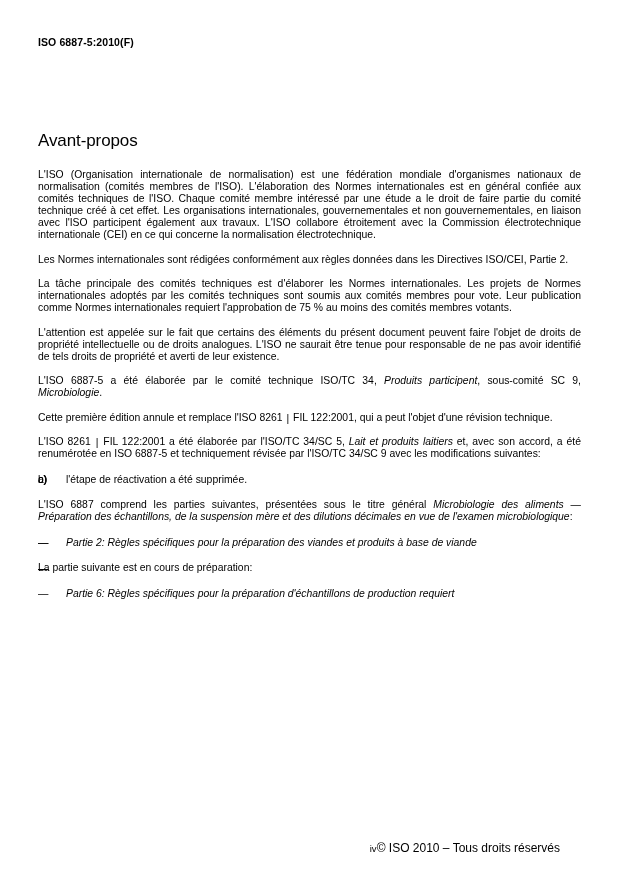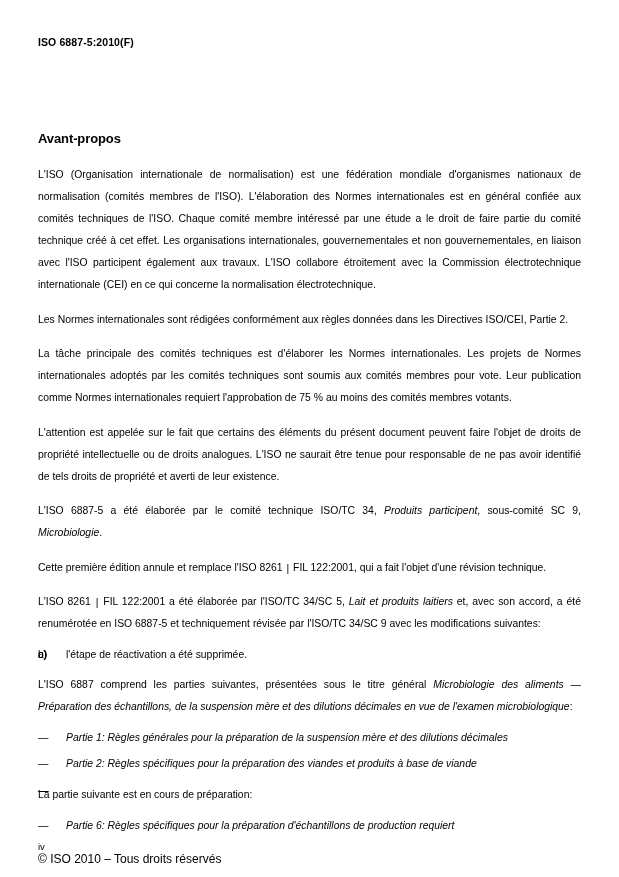--- a/index.html
+++ b/index.html
@@ -28,28 +28,28 @@
     font-weight: bold;
     letter-spacing: 0.1px;
   }
   .content {
     position: absolute;
     top: 131px;
     left: 38px;
     width: 543px;
   }
   h1.section-title {
-    font-size: 13px;
-    font-weight: bold;
+    font-size: 17px;
+    font-weight: normal;
     margin: 0 0 18px 0;
     letter-spacing: -0.1px;
   }
   p.para {
     font-size: 10.4px;
-    line-height: 22px;
+    line-height: 12px;
     text-align: justify;
     margin: 0 0 12.5px 0;
     hyphens: none;
   }
   p.para:last-child { margin-bottom: 0; }
   .it { font-style: italic; }
   .bar {
     display: inline-block;
     transform: translateY(0.5px);
     padding: 0 1px;
@@ -90,21 +90,20 @@
   }
   .footer {
     position: absolute;
     left: 38px;
     right: 22px;
     top: 841px;
     display: flex;
     justify-content: flex-end;
     align-items: baseline;
     font-size: 9px;
-    flex-direction: column;
   }
   .footer .page-num {
     font-size: 9.5px;
   }
   .footer .copyright {
     font-size: 12px;
   }
 </style>
 </head>
 <body>
@@ -120,34 +119,34 @@
     <p class="para">L'ISO (Organisation internationale de normalisation) est une fédération mondiale d'organismes nationaux de normalisation (comités membres de l'ISO). L'élaboration des Normes internationales est en général confiée aux comités techniques de l'ISO. Chaque comité membre intéressé par une étude a le droit de faire partie du comité technique créé à cet effet. Les organisations internationales, gouvernementales et non gouvernementales, en liaison avec l'ISO participent également aux travaux. L'ISO collabore étroitement avec la Commission électrotechnique internationale (CEI) en ce qui concerne la normalisation électrotechnique.</p>
 
     <p class="para">Les Normes internationales sont rédigées conformément aux règles données dans les Directives ISO/CEI, Partie 2.</p>
 
     <p class="para">La tâche principale des comités techniques est d'élaborer les Normes internationales. Les projets de Normes internationales adoptés par les comités techniques sont soumis aux comités membres pour vote. Leur publication comme Normes internationales requiert l'approbation de 75 % au moins des comités membres votants.</p>
 
     <p class="para">L'attention est appelée sur le fait que certains des éléments du présent document peuvent faire l'objet de droits de propriété intellectuelle ou de droits analogues. L'ISO ne saurait être tenue pour responsable de ne pas avoir identifié de tels droits de propriété et averti de leur existence.</p>
 
     <p class="para"><span>L'ISO 6887-5 a été élaborée par le comité technique ISO/TC 34, </span><span class="it">Produits participent</span><span>, sous-comité SC 9, </span><span class="it">Microbiologie</span><span>.</span></p>
 
-    <p class="para"><span>Cette première édition annule et remplace l'ISO 8261</span> <span class="bar">|</span> <span>FIL 122:2001, qui a fait l'objet d'une révision technique.</span></p>
+    <p class="para"><span>Cette première édition annule et remplace l'ISO 8261</span> <span class="bar">|</span> <span>FIL 122:2001, qui a peut l'objet d'une révision technique.</span></p>
 
     <p class="para"><span>L'ISO 8261</span> <span class="bar">|</span> <span>FIL 122:2001 a été élaborée par l'ISO/TC 34/SC 5, </span><span class="it">Lait et produits laitiers</span><span> et, avec son accord, a été renumérotée en ISO 6887-5 et techniquement révisée par l'ISO/TC 34/SC 9 avec les modifications suivantes:</span></p>
 
     <ul class="alpha-list">
       <li><span class="marker">a)</span></li>
       <li><span class="marker">b)</span></li>
       <li><span class="marker">c)</span><span>l'étape de réactivation a été supprimée.</span></li>
     </ul>
 
     <p class="para"><span>L'ISO 6887 comprend les parties suivantes, présentées sous le titre général </span><span class="it">Microbiologie des aliments — Préparation des échantillons, de la suspension mère et des dilutions décimales en vue de l'examen microbiologique</span><span>:</span></p>
 
     <ul class="dash-list">
-      <li><span class="marker">—</span><span>Partie 1: Règles générales pour la préparation de la suspension mère et des dilutions décimales</span></li>
+      <li><span class="marker">—</span></li>
       <li><span class="marker">—</span><span>Partie 2: Règles spécifiques pour la préparation des viandes et produits à base de viande</span></li>
       <li><span class="marker">—</span></li>
       <li><span class="marker">—</span></li>
       <li><span class="marker">—</span></li>
     </ul>
 
     <p class="para">La partie suivante est en cours de préparation:</p>
 
     <ul class="dash-list">
       <li><span class="marker">—</span><span>Partie 6: Règles spécifiques pour la préparation d'échantillons de production requiert</span></li>

